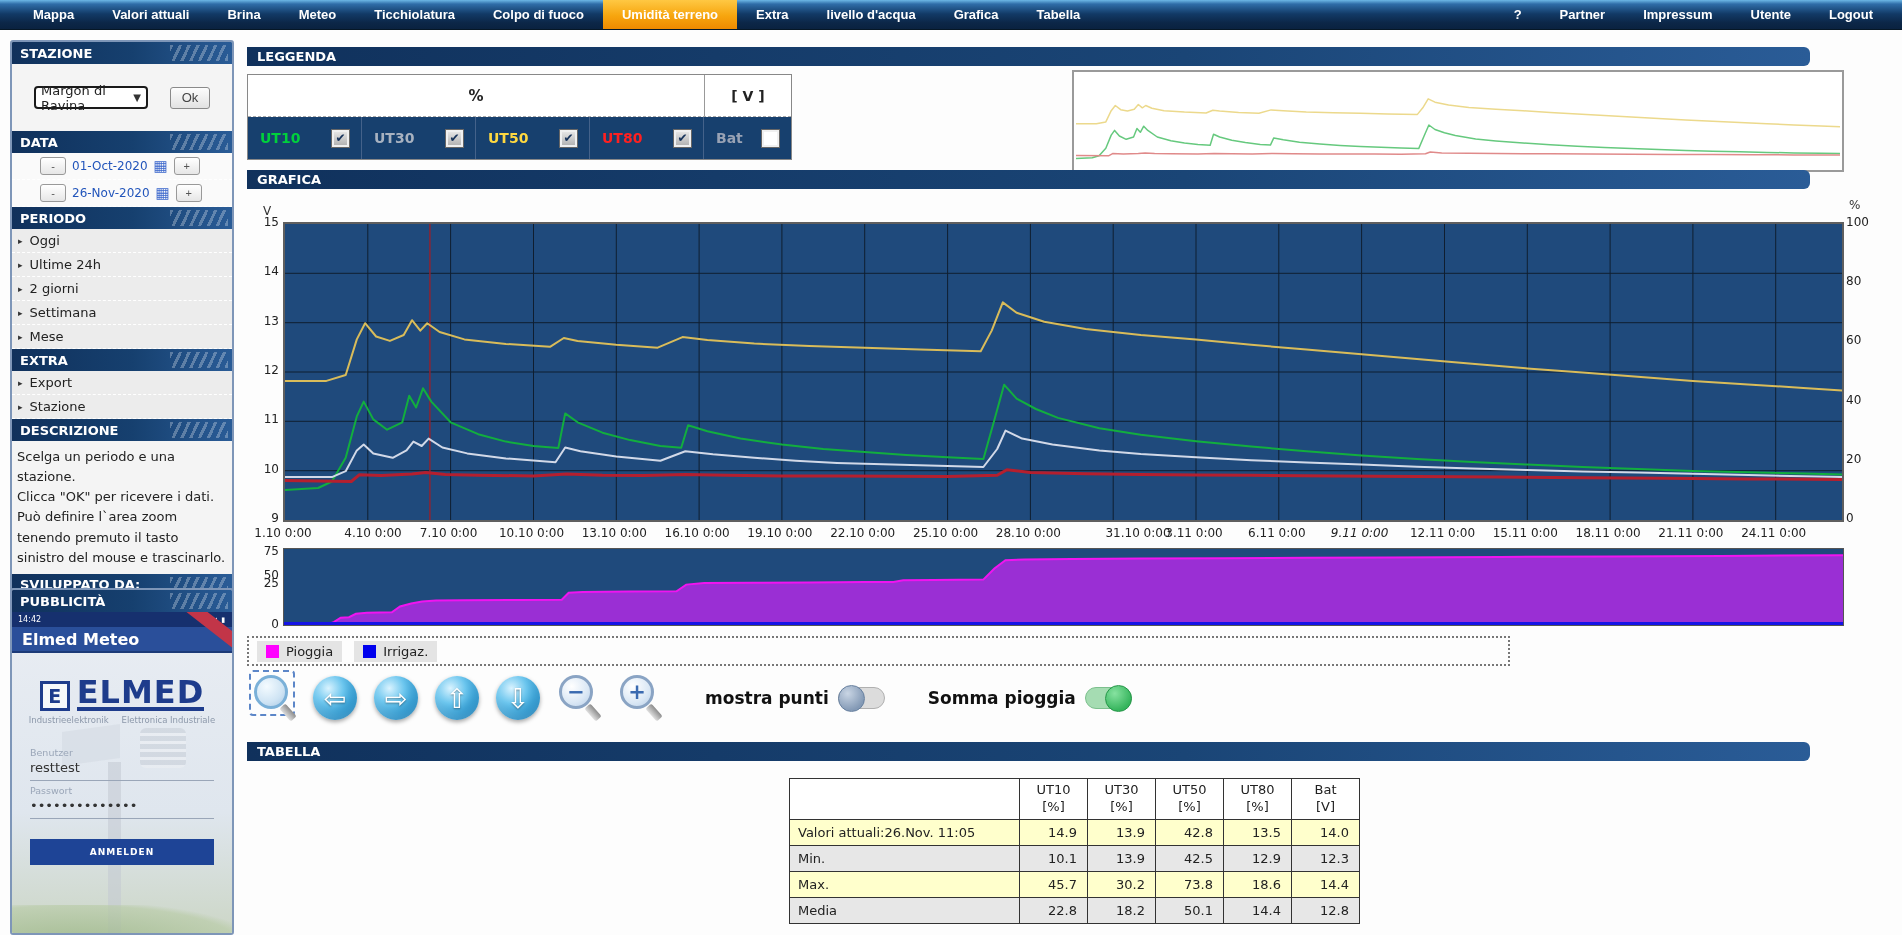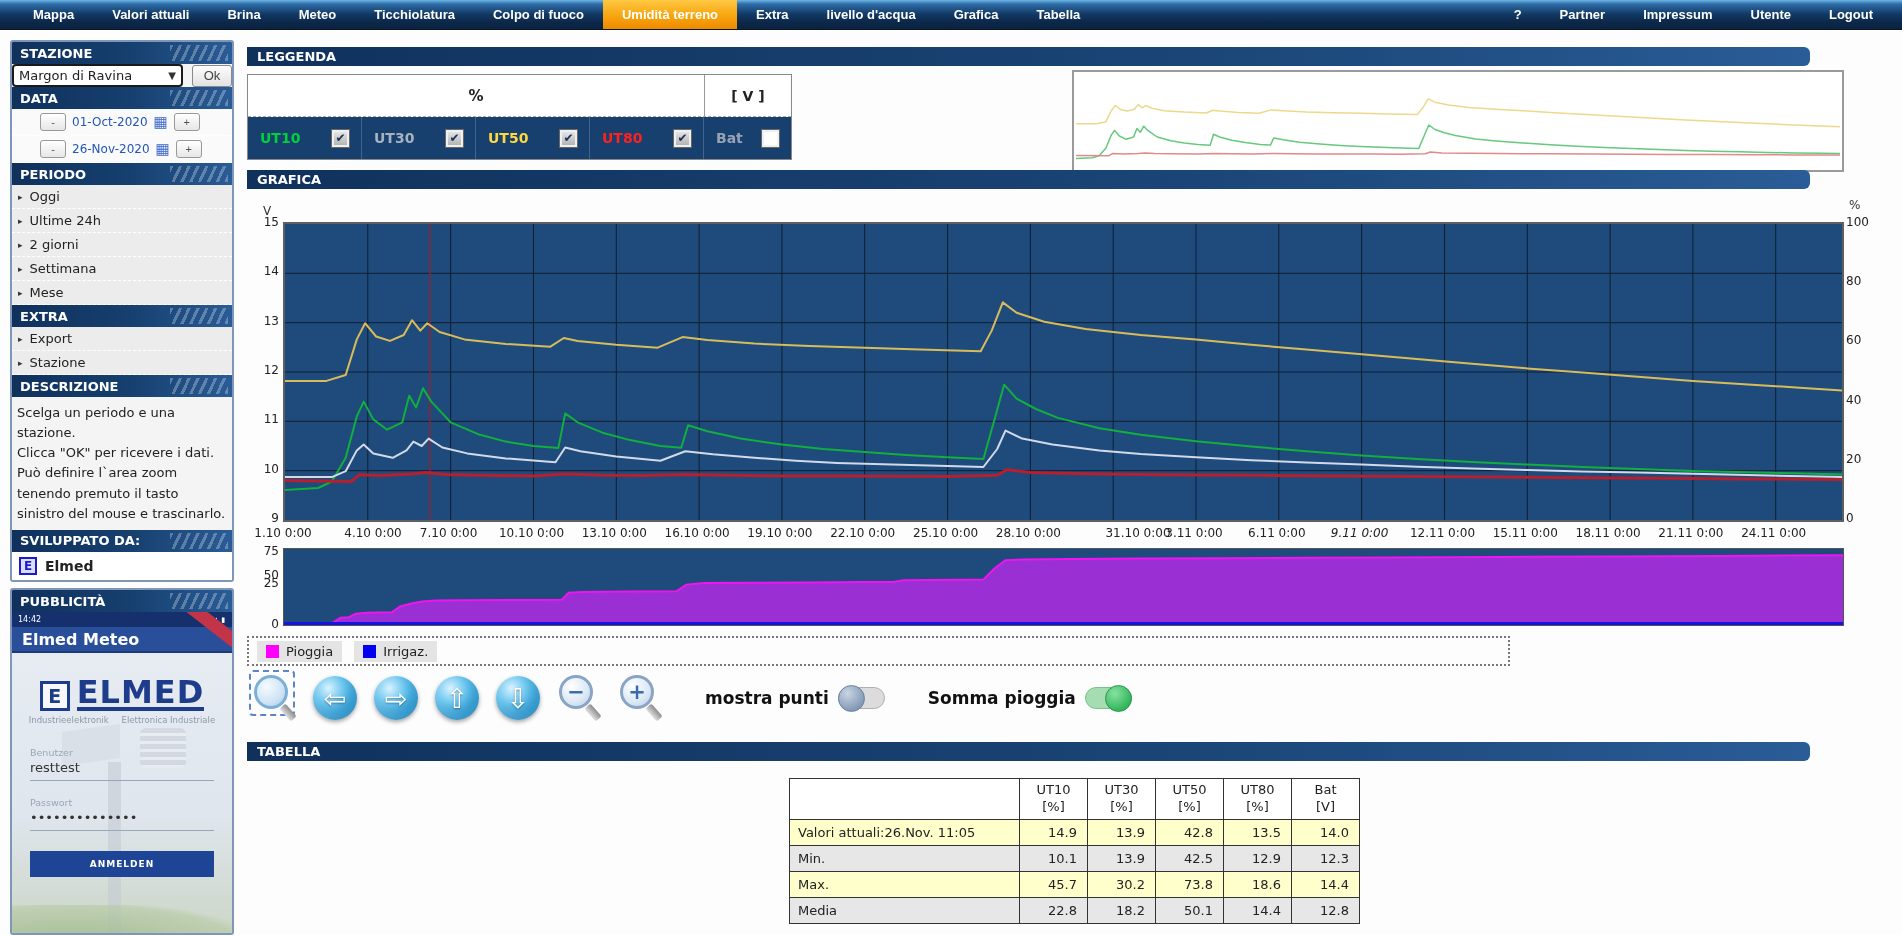--- a/index.html
+++ b/index.html
@@ -19,21 +19,21 @@
   
   .panel{position:absolute;left:10px;width:224px;border:2px solid #7e96b8;border-radius:3px;
          background:#f0f0f0;overflow:hidden}
   .side1{top:40px}
   .side2{top:588px;height:347px;background:#fff}
   .sec-h{height:22px;background:linear-gradient(90deg,#10315c 0%,#16406f 55%,#2a5c97 100%);
          color:#fff;font-weight:bold;font-size:13px;display:flex;align-items:center;
          padding:0 8px;position:relative;overflow:hidden}
   .sec-h .stripes{position:absolute;right:4px;top:3px;bottom:3px;width:58px;
          background:repeating-linear-gradient(115deg,rgba(255,255,255,.28) 0 3px,rgba(255,255,255,0) 3px 8px)}
-  .station-row{display:flex;align-items:center;gap:9px;padding:0;background:#f4f4f4}
+  .station-row{display:flex;align-items:center;gap:22px;padding:22px;background:#f4f4f4}
   .select{flex:1;height:23px;border:2px solid #1a1a1a;border-radius:4px;background:#fff;display:flex;
           align-items:center;justify-content:space-between;font-size:13px;padding:0 5px;cursor:pointer}
   .caret{font-size:10px;color:#333}
   .okbtn{width:40px;height:22px;border:1px solid #8a8a8a;border-radius:3px;font-size:13px;color:#444;
          background:linear-gradient(#fdfdfd,#e2e2e2);cursor:pointer}
   .date-row{display:flex;align-items:center;gap:6px;padding:4px 6px 4px 28px;background:#fafafa;
             border-bottom:1px dashed #fff;font-size:12px}
   .pm{width:26px;height:18px;border:1px solid #999;border-radius:3px;font-size:11px;color:#555;
       background:linear-gradient(#fff,#e6e6e6);cursor:pointer}
   .dateval{color:#2255bb;cursor:pointer}
@@ -57,21 +57,21 @@
   .p-appbar{height:26px;background:#2a4f9a;border-bottom:2px solid #1c3a78;color:#fff;font-size:16px;
             font-weight:bold;display:flex;align-items:center;padding:0 10px}
   .p-logo-row{display:flex;align-items:flex-end;justify-content:center;gap:7px;margin-top:24px;position:relative;z-index:2}
   .p-logo-e{width:30px;height:30px;border:3px solid #1e3c8c;color:#1e3c8c;font-size:19px;font-weight:bold;
             display:flex;align-items:center;justify-content:center;background:rgba(255,255,255,.65)}
   .p-logo-text{font-size:32px;font-weight:bold;color:#1e3c8c;letter-spacing:1px;line-height:.95;
                border-bottom:4px solid #1e3c8c}
   .p-logo-sub{display:flex;justify-content:center;gap:13px;font-size:8.5px;color:#8c98aa;margin-top:4px;position:relative;z-index:2}
   .p-field{margin:0 18px;position:relative;z-index:2}
   .p-field.first{margin-top:22px}
-  .p-field.second{margin-top:16px}
+  .p-field.second{margin-top:4px}
   .p-label{font-size:9.5px;color:#9aa6b8}
   .p-value{font-size:13px;color:#333;border-bottom:1px solid #9aa6b8;padding:2px 0 5px}
   .p-btn{margin:20px 18px 0;height:26px;background:#1e4496;color:#fff;font-size:9px;font-weight:bold;
          letter-spacing:1px;display:flex;align-items:center;justify-content:center;position:relative;z-index:2}
   .p-pole{position:absolute;left:96px;top:150px;width:13px;height:175px;background:#c2c9d2;opacity:.55}
   .p-sensor{position:absolute;left:128px;top:116px;width:46px;height:40px;border-radius:6px;opacity:.6;
             background:repeating-linear-gradient(180deg,#c8cfd8 0 5px,#eceff3 5px 8px)}
   .p-panel{position:absolute;left:50px;top:116px;width:58px;height:34px;background:#d4dae2;opacity:.6;
            transform:skewY(-8deg)}
   .p-hill{position:absolute;bottom:-10px;left:-10px;right:-10px;height:40px;opacity:.65;

